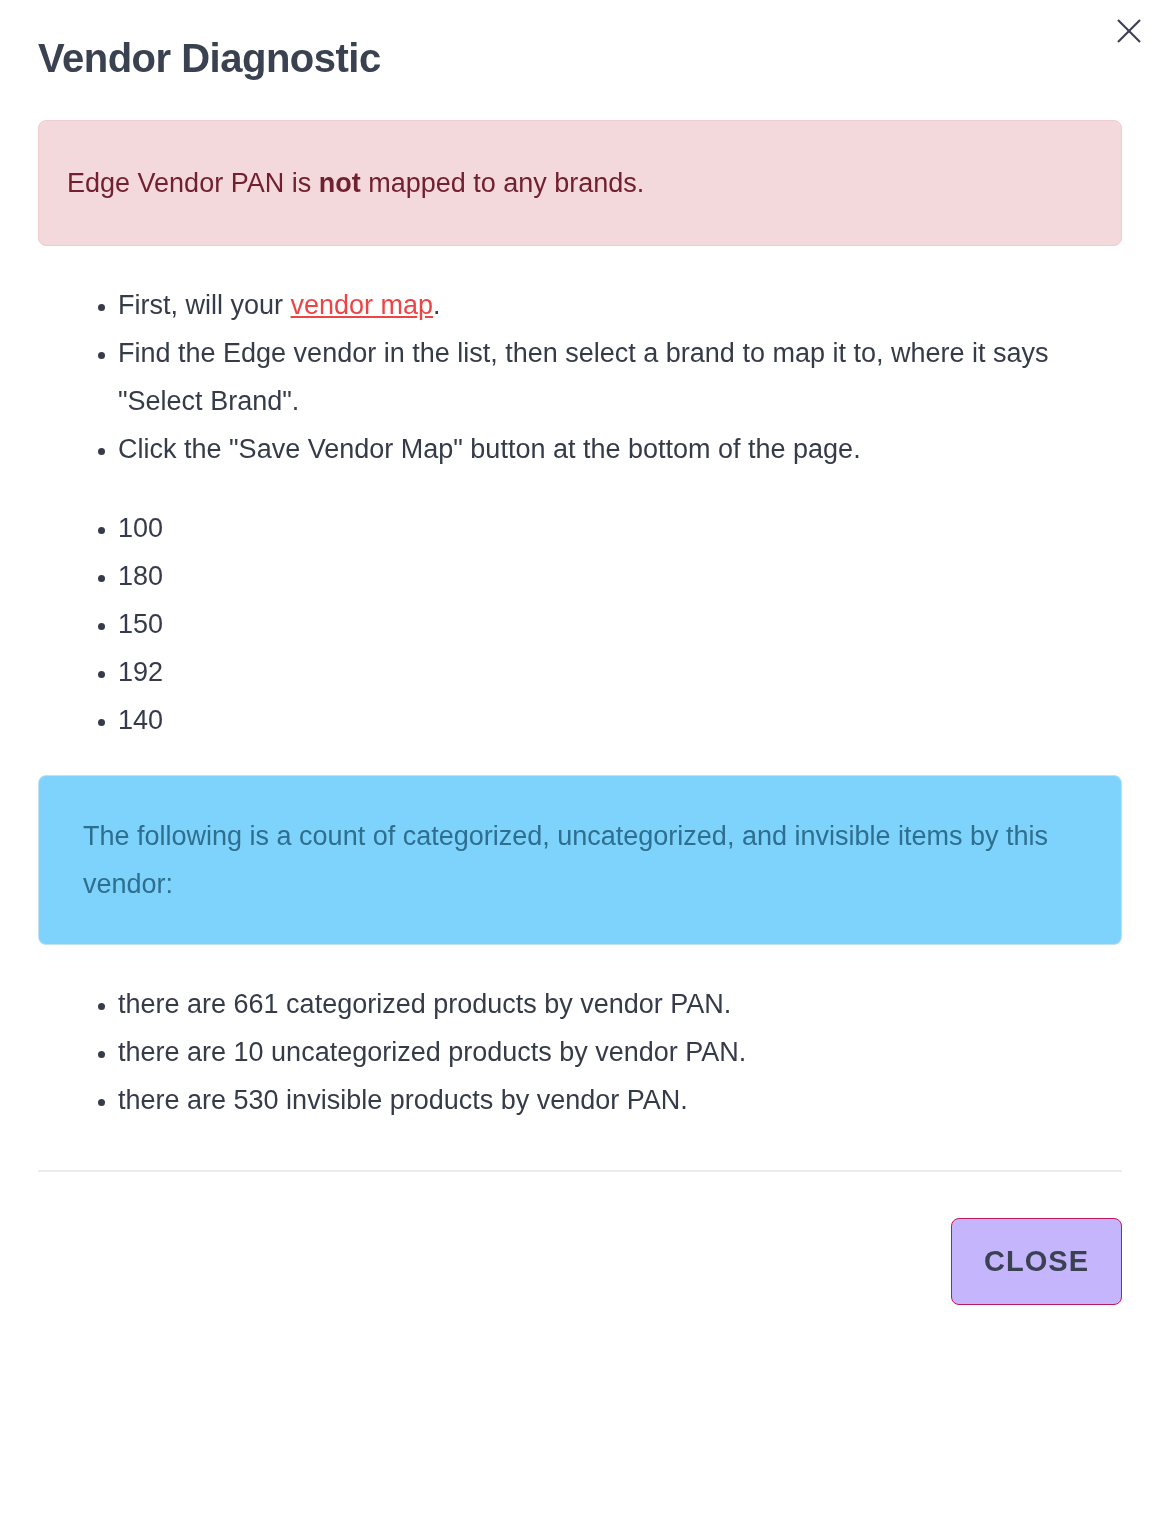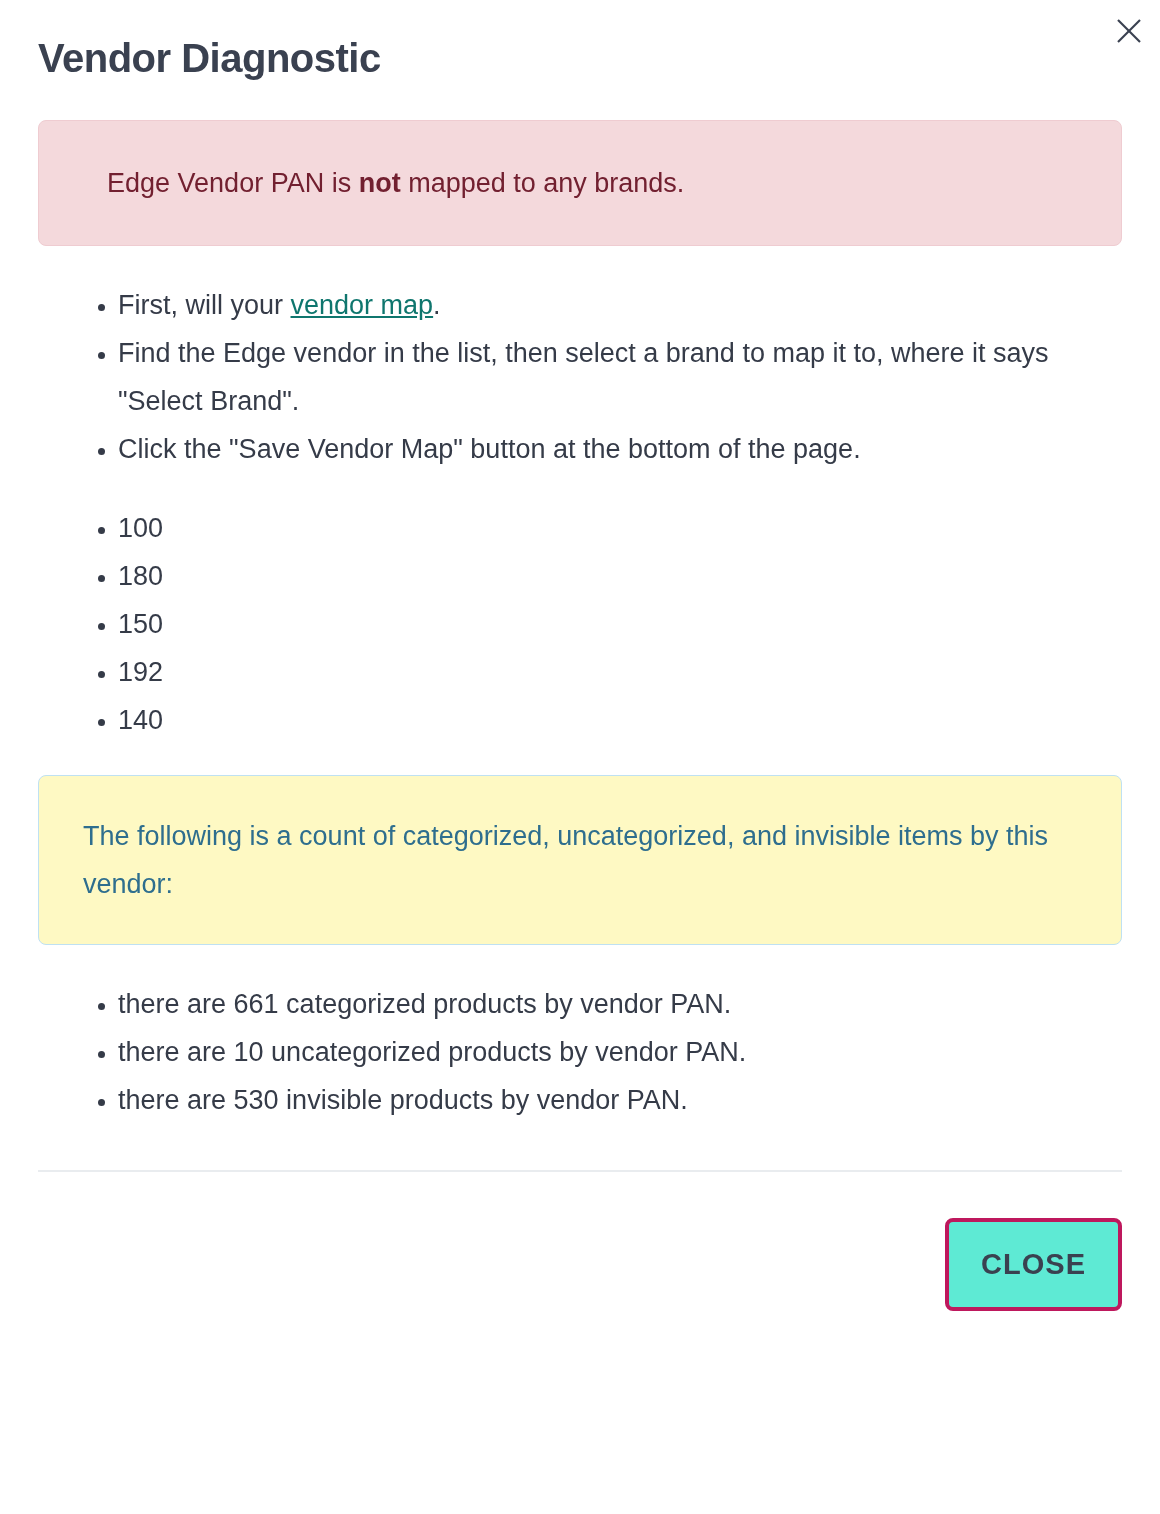--- a/index.html
+++ b/index.html
@@ -37,68 +37,68 @@
     align-items: center;
     justify-content: center;
   }
   .alert-danger {
     background: #f4d9dc;
     border: 1px solid #efccd1;
     border-radius: 8px;
     color: #722030;
     font-size: 27px;
     line-height: 48px;
-    padding: 38px 68px;
+    padding: 38px 28px;
     margin-bottom: 35px;
   }
   ul.bullets {
     list-style: disc;
     padding-left: 80px;
     font-size: 27px;
     line-height: 48px;
     margin-bottom: 31px;
   }
   ul.bullets li { color: #353b48; }
   ul.bullets li::marker { color: #353b48; font-size: 22px; }
   a.link {
-    color: #0f766e;
+    color: #ef4444;
     text-decoration: underline;
     cursor: pointer;
   }
   .note { display: block; font-style: italic; }
   .muted-heading {
     color: #8b919c;
     font-size: 28px;
     line-height: 48px;
     margin-bottom: 34px;
   }
   .alert-info {
-    background: #fef9c3;
+    background: #7dd3fc;
     border: 1px solid #bfe1f2;
     border-radius: 8px;
     color: #2e6e8e;
     font-size: 27px;
     line-height: 48px;
     padding: 36px 44px;
     margin-bottom: 35px;
   }
   ul.counts { margin-bottom: 46px; }
   .divider {
     border: none;
     border-top: 2px solid #e9ecef;
     margin: 0;
   }
   .footer {
     display: flex;
     justify-content: flex-end;
     padding-top: 46px;
   }
   .close-action-btn {
-    background: #5eead4;
-    border: 4px solid #be185d;
+    background: #c4b5fd;
+    border: 1px solid #be185d;
     border-radius: 8px;
     color: #3a4150;
     font-family: "Liberation Sans", "DejaVu Sans", sans-serif;
     font-size: 29px;
     font-weight: bold;
     letter-spacing: 1px;
     padding: 26px 32px;
     min-width: 154px;
     cursor: pointer;
   }

